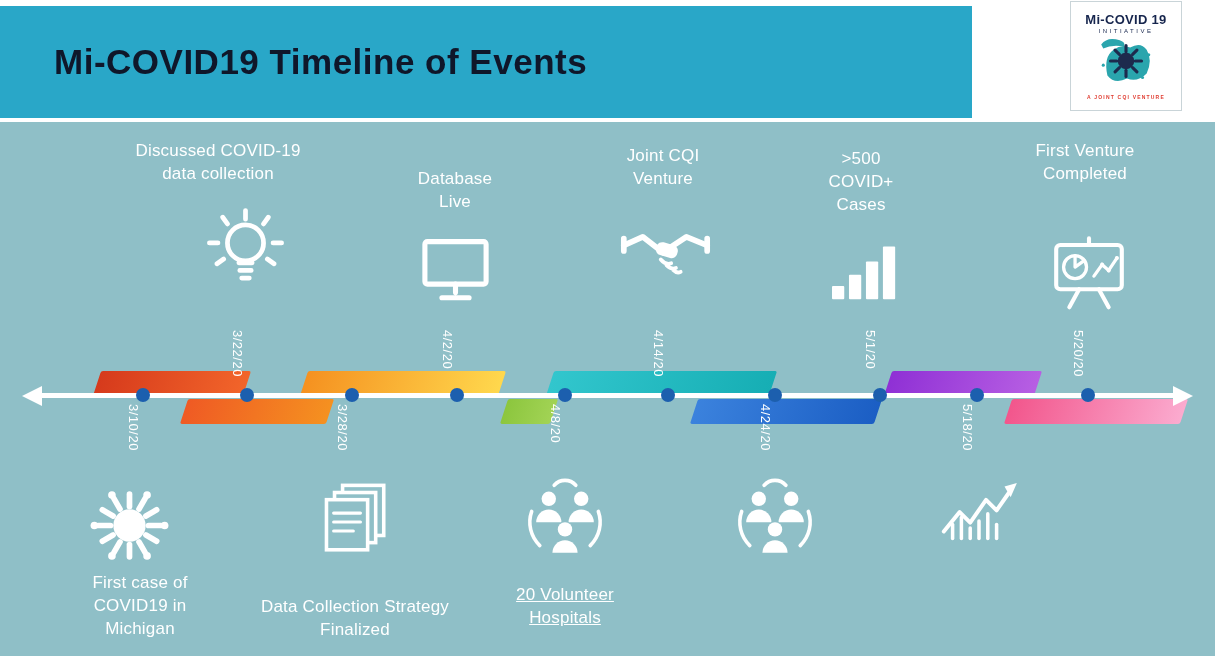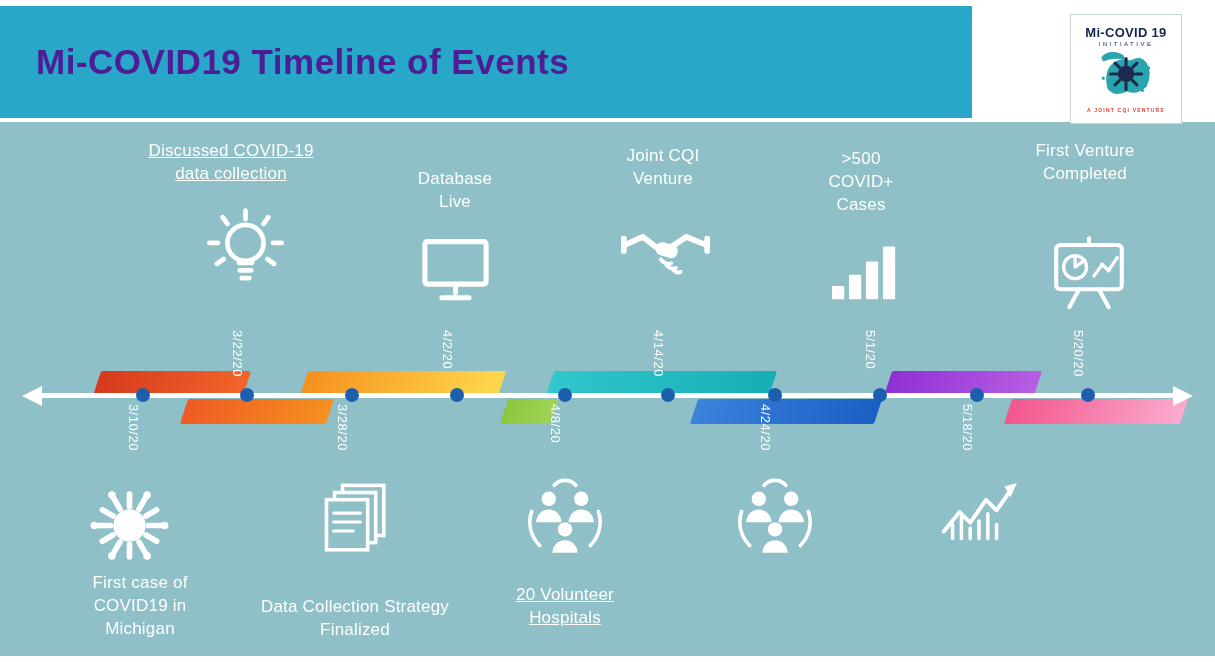--- a/index.html
+++ b/index.html
@@ -9,25 +9,25 @@
     width:1215px;height:662px;
     position:relative;overflow:hidden;
   }
   .stage{position:absolute;left:0;top:0;width:1215px;height:662px;}
   .main-bg{position:absolute;left:0;top:122px;width:1215px;height:534px;background:#8fbfc7;}
   .header-bar{
     position:absolute;left:0;top:6px;width:972px;height:112px;
     background:#29a7c8;display:flex;align-items:center;
   }
   .header-title{
-    color:#4c1d95;font-size:35px;font-weight:600;letter-spacing:0.5px;
-    padding-left:36px;
+    color:#0f172a;font-size:35px;font-weight:600;letter-spacing:0.5px;
+    padding-left:54px;
   }
   .logo-box{
-    position:absolute;left:1070px;top:14px;width:112px;height:110px;
+    position:absolute;left:1070px;top:1px;width:112px;height:110px;
     background:#ffffff;border:1px solid #c9d4d8;box-sizing:border-box;
     display:flex;flex-direction:column;align-items:center;justify-content:center;
   }
   .logo-name{color:#16254d;font-size:13px;font-weight:bold;letter-spacing:0.3px;}
   .logo-sub{color:#16254d;font-size:6px;letter-spacing:2.5px;margin-top:1px;}
   .logo-tag{color:#e03c31;font-size:5px;letter-spacing:1.2px;margin-top:2px;font-weight:bold;}
 
   
   .axis-line{position:absolute;left:40px;top:393px;width:1136px;height:5px;background:#ffffff;}
   .arrow-left{position:absolute;left:22px;top:386px;width:0;height:0;
@@ -129,21 +129,21 @@
   <div class="date date-top" style="left:651px;">4/14/20</div>
   <div class="date date-top" style="left:863px;">5/1/20</div>
   <div class="date date-top" style="left:1071px;">5/20/20</div>
 
   <div class="date date-bot" style="left:126px;">3/10/20</div>
   <div class="date date-bot" style="left:335px;">3/28/20</div>
   <div class="date date-bot" style="left:548px;">4/8/20</div>
   <div class="date date-bot" style="left:758px;">4/24/20</div>
   <div class="date date-bot" style="left:960px;">5/18/20</div>
 
-  <div class="event-label" style="left:141px;top:140px;width:180px;text-decoration:underline;">Discussed COVID-19 data collection</div>
+  <div class="event-label" style="left:128px;top:140px;width:180px;">Discussed COVID-19 data collection</div>
   <div class="event-label" style="left:400px;top:168px;width:110px;">Database Live</div>
   <div class="event-label" style="left:608px;top:145px;width:110px;">Joint CQI Venture</div>
   <div class="event-label" style="left:815px;top:148px;width:92px;">&gt;500 COVID+ Cases</div>
   <div class="event-label" style="left:1010px;top:140px;width:150px;">First Venture Completed</div>
 
   <div class="event-label" style="left:80px;top:572px;width:120px;">First case of COVID19 in Michigan</div>
   <div class="event-label" style="left:240px;top:596px;width:230px;">Data Collection Strategy Finalized</div>
   <div class="event-label" style="left:505px;top:584px;width:120px;text-decoration:underline;">20 Volunteer Hospitals</div>
 
   <div class="icon" style="left:198px;top:203px;">

